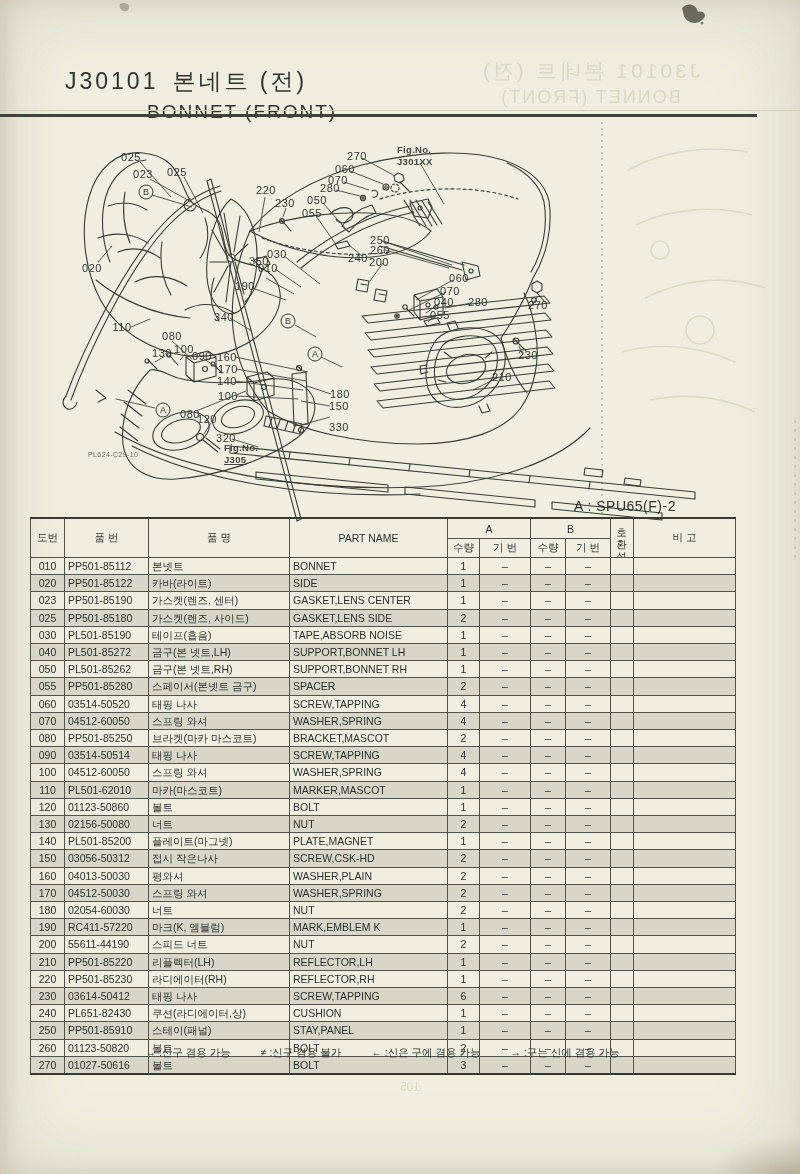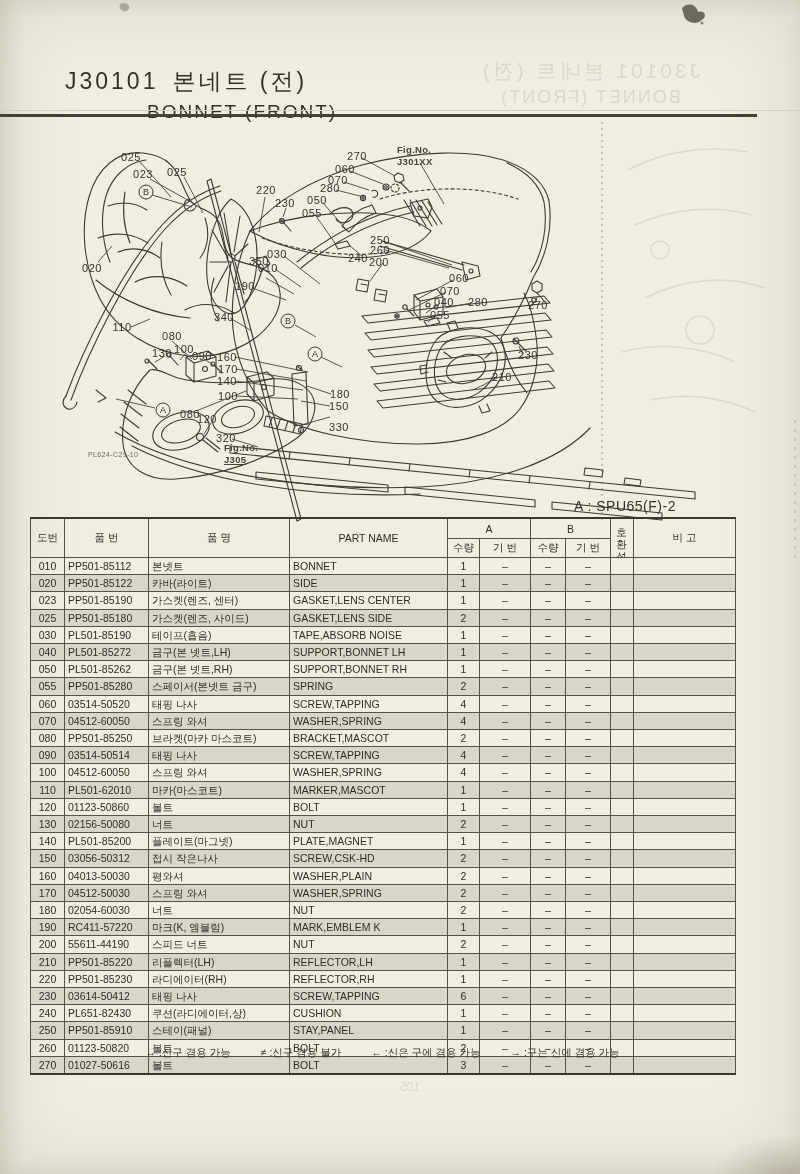--- a/index.html
+++ b/index.html
@@ -442,21 +442,21 @@
             <td class="c">–</td>
             <td class="c">–</td>
             <td class="c">–</td>
             <td class="c"></td>
             <td class="l"></td>
           </tr>
           <tr>
             <td class="c">055</td>
             <td class="l">PP501-85280</td>
             <td class="l">스페이서(본넷트 금구)</td>
-            <td class="l">SPRING</td>
+            <td class="l">SPACER</td>
             <td class="c">2</td>
             <td class="c">–</td>
             <td class="c">–</td>
             <td class="c">–</td>
             <td class="c"></td>
             <td class="l"></td>
           </tr>
           <tr>
             <td class="c">060</td>
             <td class="l">03514-50520</td>

